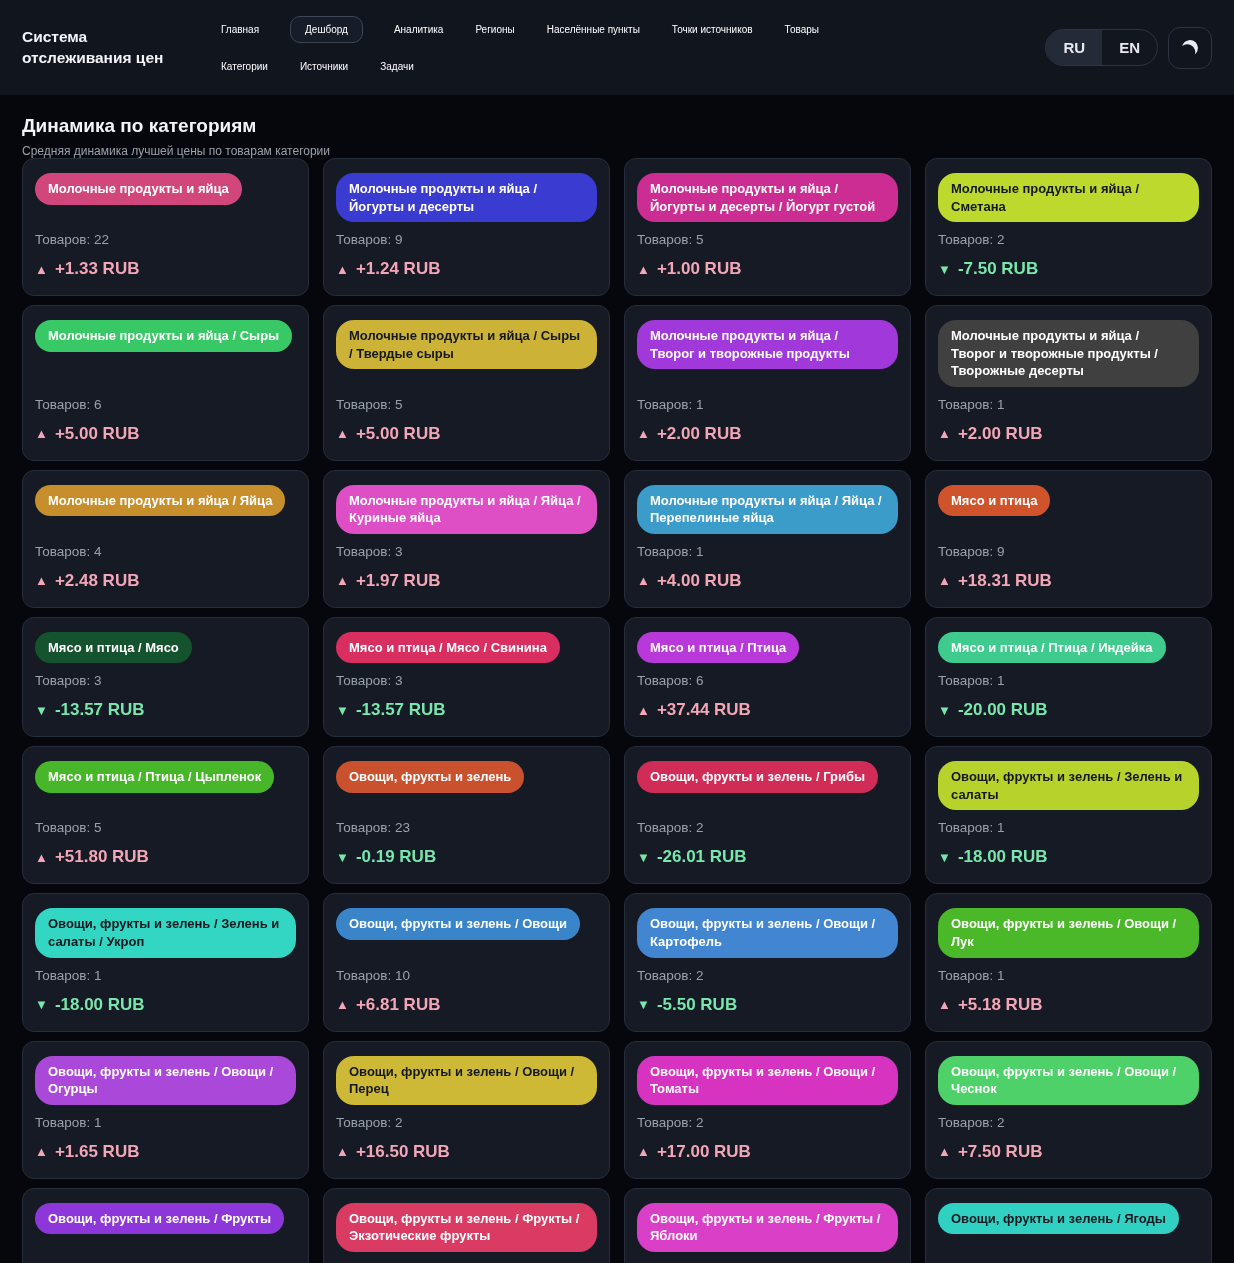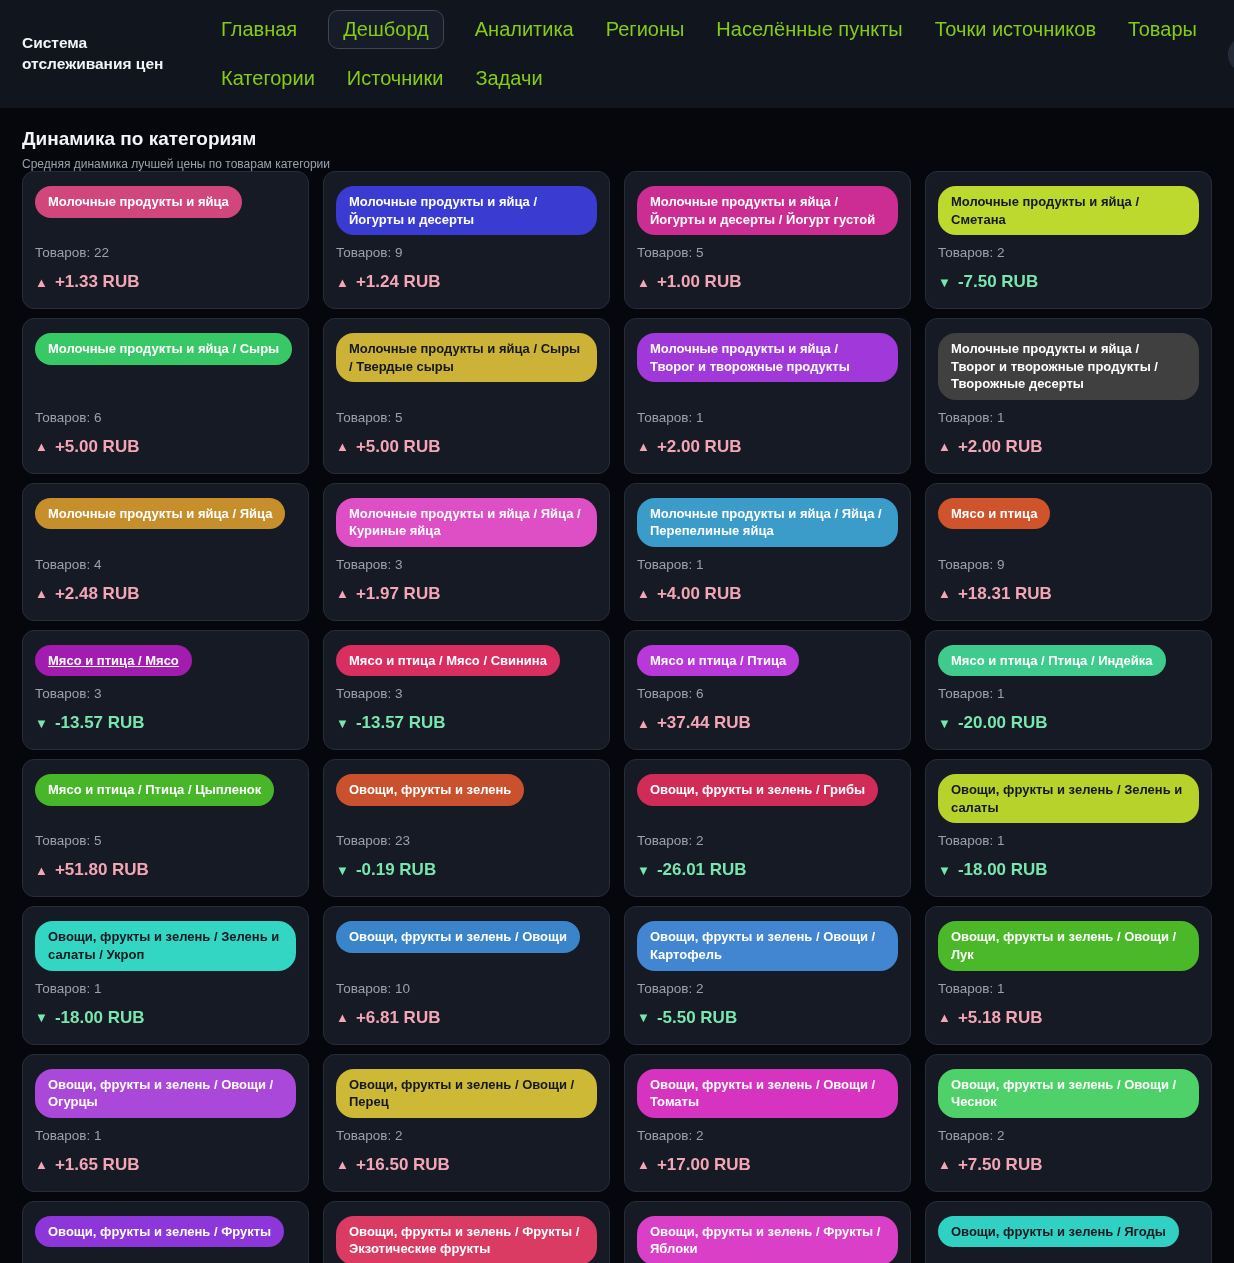--- a/index.html
+++ b/index.html
@@ -23,22 +23,22 @@
     font-weight:bold;
     font-size:15.5px;
     line-height:1.35;
     width:168px;
     flex:none;
     white-space:pre-line;
   }
   .nav { display:flex; flex-direction:column; gap:10px; }
   .nav-row { display:flex; align-items:center; gap:30px; }
   .nav-item {
-    font-size:20px;
-    color:#84cc16;
+    font-size:10px;
+    color:#ffffff;
     cursor:pointer;
     padding:7px 0;
     white-space:nowrap;
     border:1px solid transparent;
   }
   .nav-item.active {
     border:1px solid #3e4656;
     border-radius:10px;
     background:#161c28;
     padding:7px 14px;
@@ -279,21 +279,21 @@
     <div class="card-bottom">
       <div class="products">Товаров: 9</div>
       <div class="trend" style="color: rgb(243, 166, 182);">
         <span class="tri">▲</span>
         <span>+18.31 RUB</span>
       </div>
     </div>
   </div>
 
   <div class="card">
-    <span class="badge" style="background: #a21caf; color: rgb(255, 255, 255); text-decoration: underline;">Мясо и птица / Мясо</span>
+    <span class="badge" style="background: #14532d; color: rgb(255, 255, 255);">Мясо и птица / Мясо</span>
     <div class="card-bottom">
       <div class="products">Товаров: 3</div>
       <div class="trend" style="color: rgb(121, 230, 173);">
         <span class="tri">▼</span>
         <span>-13.57 RUB</span>
       </div>
     </div>
   </div>
 
   <div class="card">

